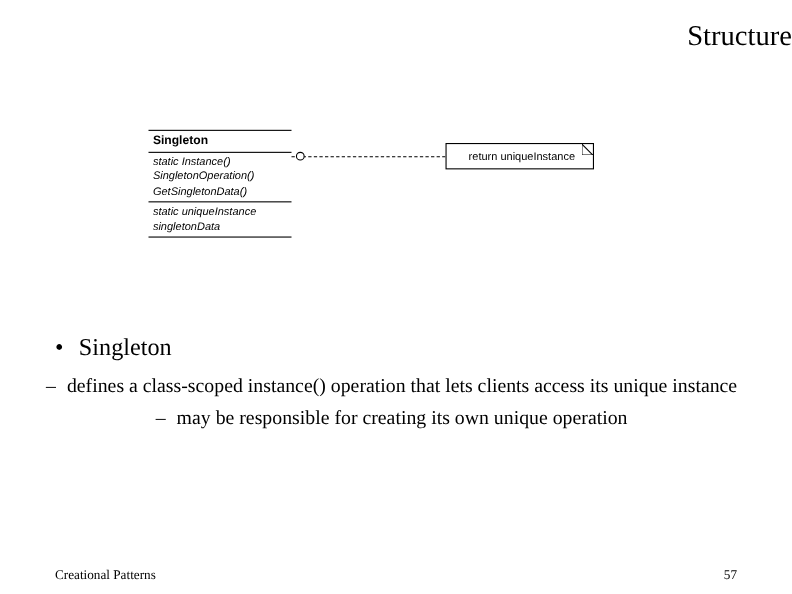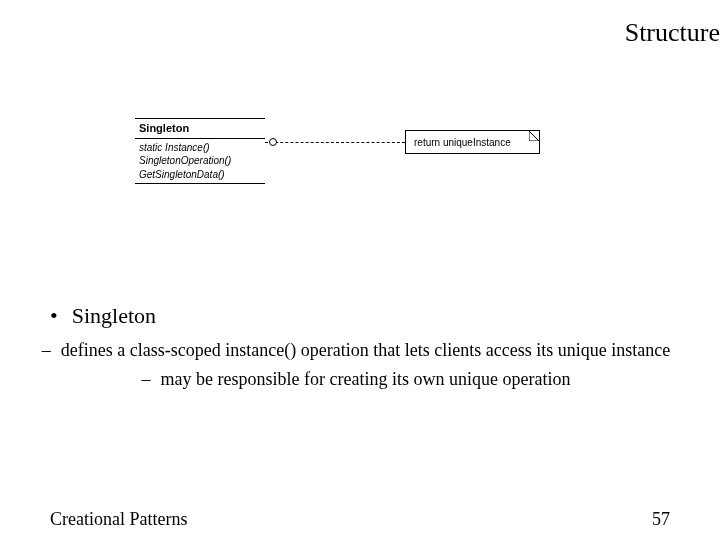--- a/index.html
+++ b/index.html
@@ -61,21 +61,21 @@
   .note-box {
     position: absolute;
     left: 270px;
     top: 12px;
     width: 135px;
     height: 24px;
     border: 1px solid #000;
     font-size: 10px;
     display: flex;
     align-items: center;
-    padding-left: 8px;
+    padding-left: 20px;
     background: #fff;
   }
   .note-fold {
     position: absolute;
     right: 0;
     top: 0;
     width: 10px;
     height: 10px;
   }
   
@@ -123,41 +123,45 @@
     content: "–";
     margin-right: 10px;
   }
 
   
   .footer {
     position: absolute;
     bottom: 28px;
     left: 50px;
     right: 50px;
-    font-size: 18px;
+    font-size: 12px;
     display: flex;
     justify-content: space-between;
   }
 </style>
 </head>
 <body>
 
 <div class="slide">
 
   <h1 class="title">Structure</h1>
 
   <div class="diagram">
     <div class="uml-box">
       <div class="uml-section">
         <div class="uml-line class-name">Singleton</div>
       </div>
       <div class="uml-section">
         <div class="uml-line">static Instance()</div>
         <div class="uml-line">SingletonOperation()</div>
         <div class="uml-line">GetSingletonData()</div>
+      </div>
+      <div class="uml-section">
+        <div class="uml-line">static uniqueInstance</div>
+        <div class="uml-line">singletonData</div>
       </div>
     </div>
 
     <div class="dashed-line"></div>
     <div class="open-circle"></div>
 
     <div class="note-box">
       <span>return uniqueInstance</span>
       <svg class="note-fold" viewBox="0 0 10 10">
         <polyline points="0,0 0,10 10,10" fill="none" stroke="#000" stroke-width="1"></polyline>

